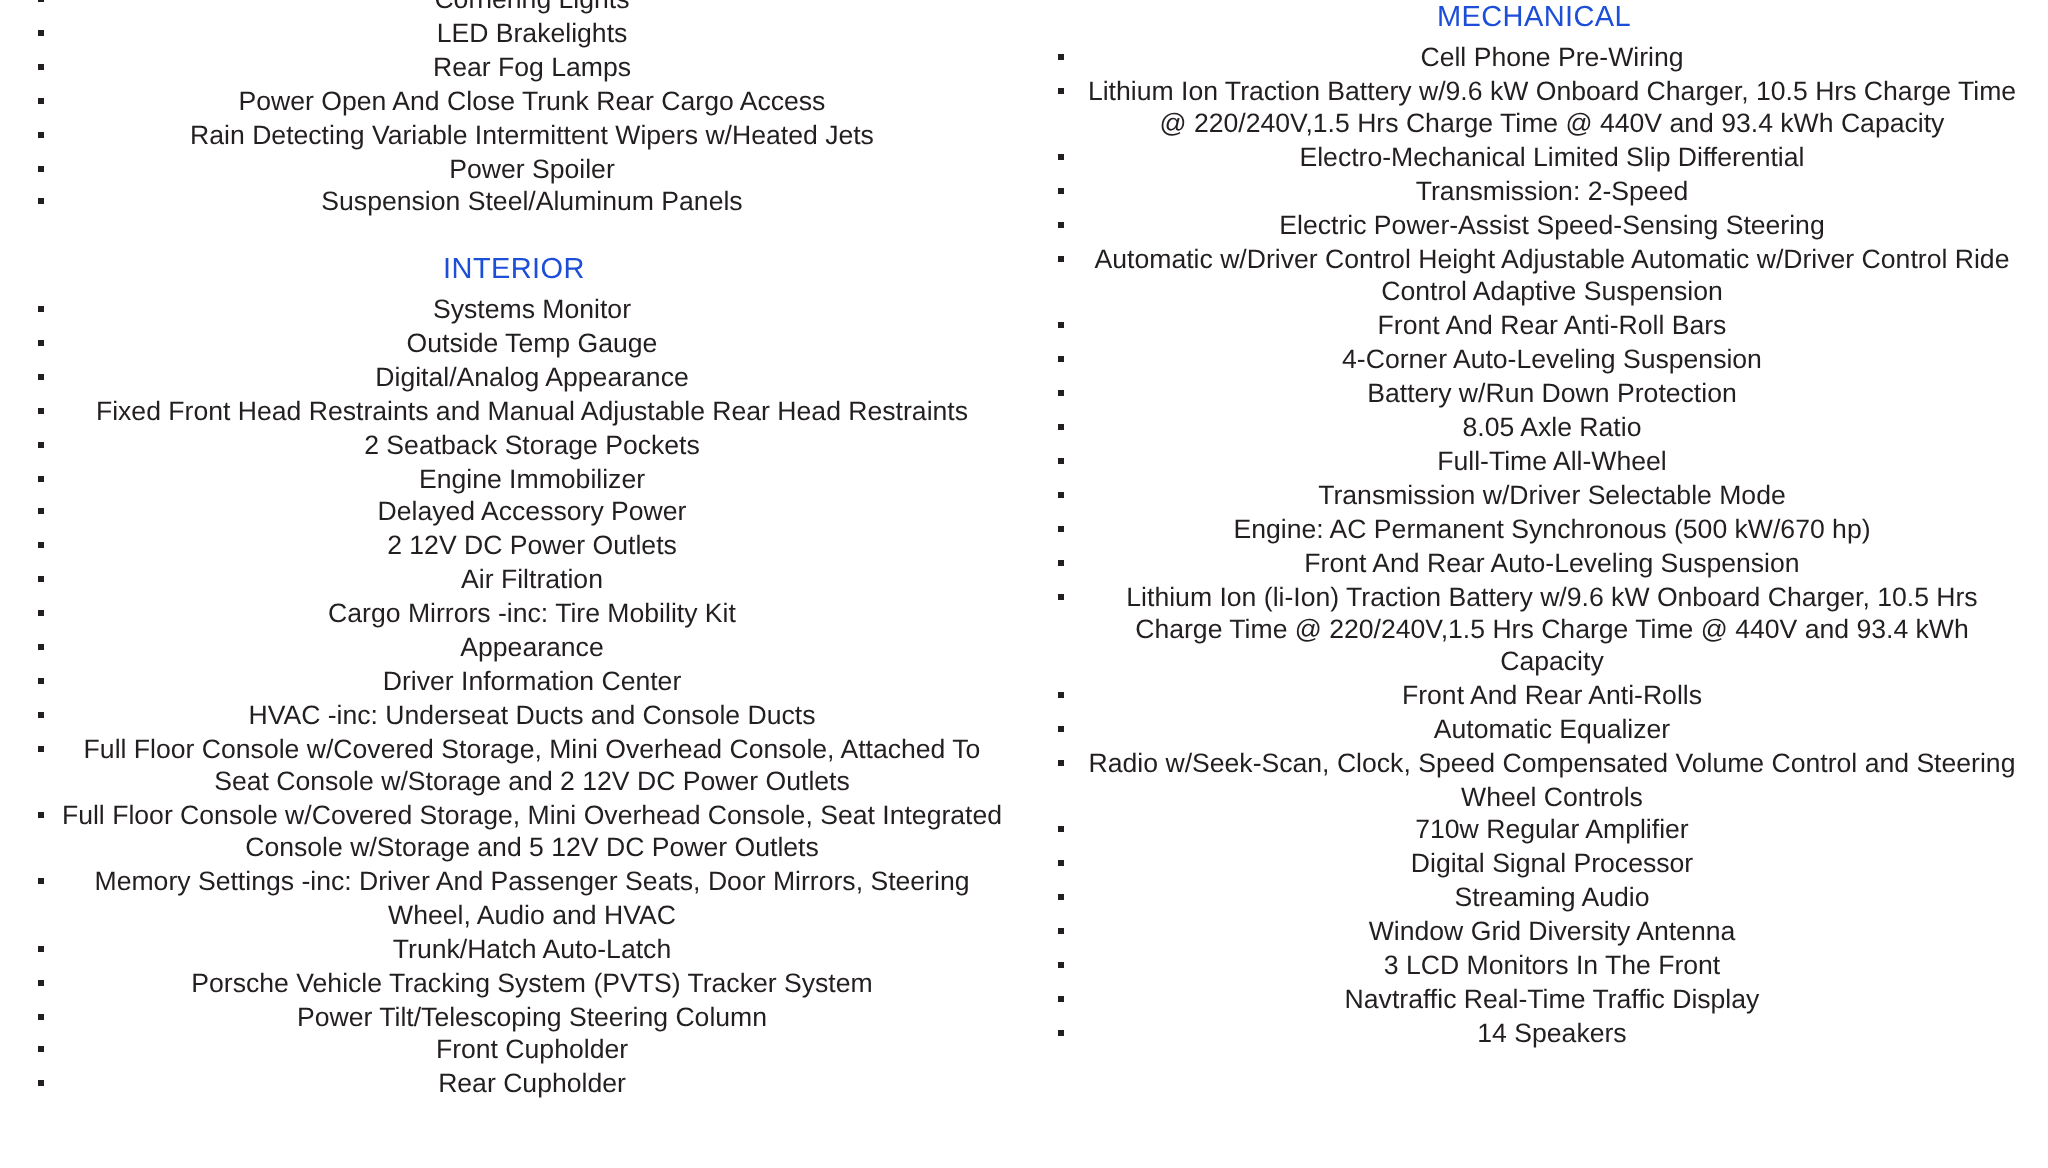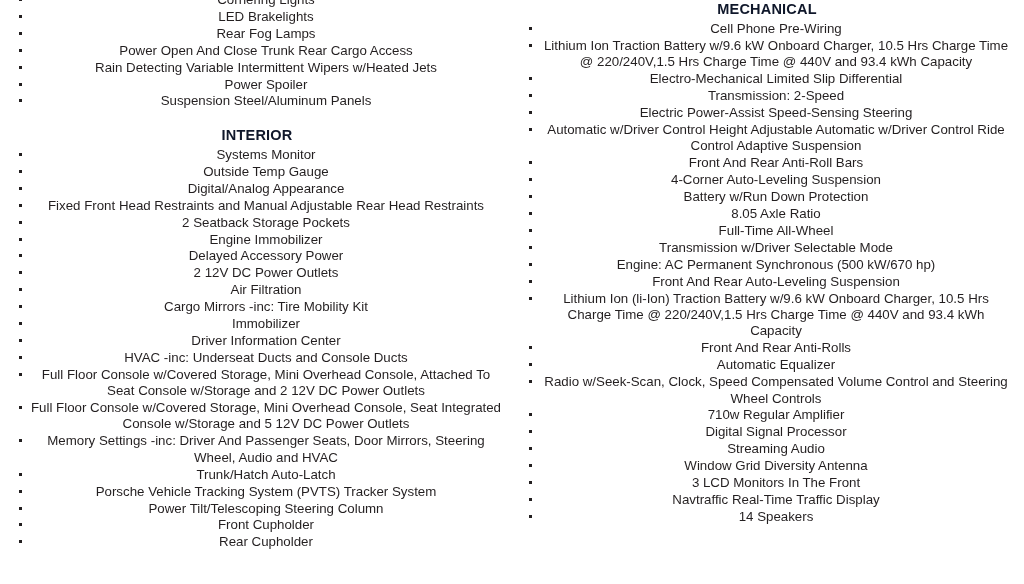--- a/index.html
+++ b/index.html
@@ -35,23 +35,23 @@
   .col-left {
     padding-left: 0px;
     padding-right: 10px;
   }
   .col-right {
     padding-left: 10px;
     padding-right: 0px;
   }
   .section-title {
     font-size: 14.5px;
-    font-weight: bold;
+    font-weight: normal;
     letter-spacing: 0.2px;
-    color: #0f172a;
+    color: #1d4ed8;
     margin: 0 0 3px 0;
     line-height: 1.25;
   }
   .section-title.spaced {
     margin-top: 16px;
   }
   ul.feature-list {
     list-style: none;
     margin: 0;
     padding: 0;
@@ -103,21 +103,21 @@
           <li>Systems Monitor</li>
           <li>Outside Temp Gauge</li>
           <li>Digital/Analog Appearance</li>
           <li>Fixed Front Head Restraints and Manual Adjustable Rear Head Restraints</li>
           <li>2 Seatback Storage Pockets</li>
           <li>Engine Immobilizer</li>
           <li>Delayed Accessory Power</li>
           <li>2 12V DC Power Outlets</li>
           <li>Air Filtration</li>
           <li>Cargo Mirrors -inc: Tire Mobility Kit</li>
-          <li>Immobilizer</li>
+          <li>Appearance</li>
           <li>Driver Information Center</li>
           <li>HVAC -inc: Underseat Ducts and Console Ducts</li>
           <li>Full Floor Console w/Covered Storage, Mini Overhead Console, Attached To Seat Console w/Storage and 2 12V DC Power Outlets</li>
           <li>Full Floor Console w/Covered Storage, Mini Overhead Console, Seat Integrated Console w/Storage and 5 12V DC Power Outlets</li>
           <li>Memory Settings -inc: Driver And Passenger Seats, Door Mirrors, Steering Wheel, Audio and HVAC</li>
           <li>Trunk/Hatch Auto-Latch</li>
           <li>Porsche Vehicle Tracking System (PVTS) Tracker System</li>
           <li>Power Tilt/Telescoping Steering Column</li>
           <li>Front Cupholder</li>
           <li>Rear Cupholder</li>

